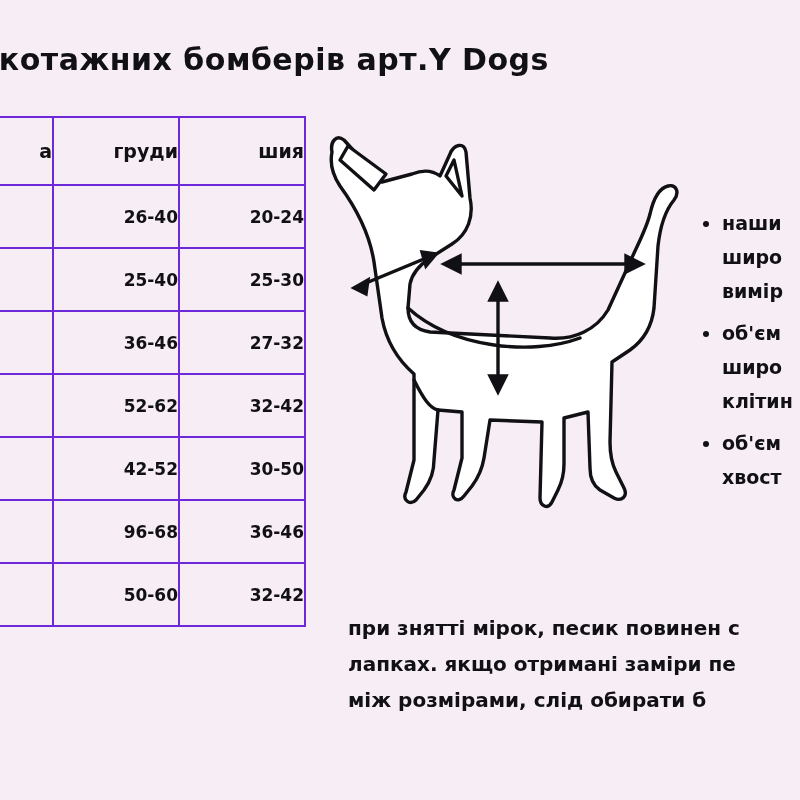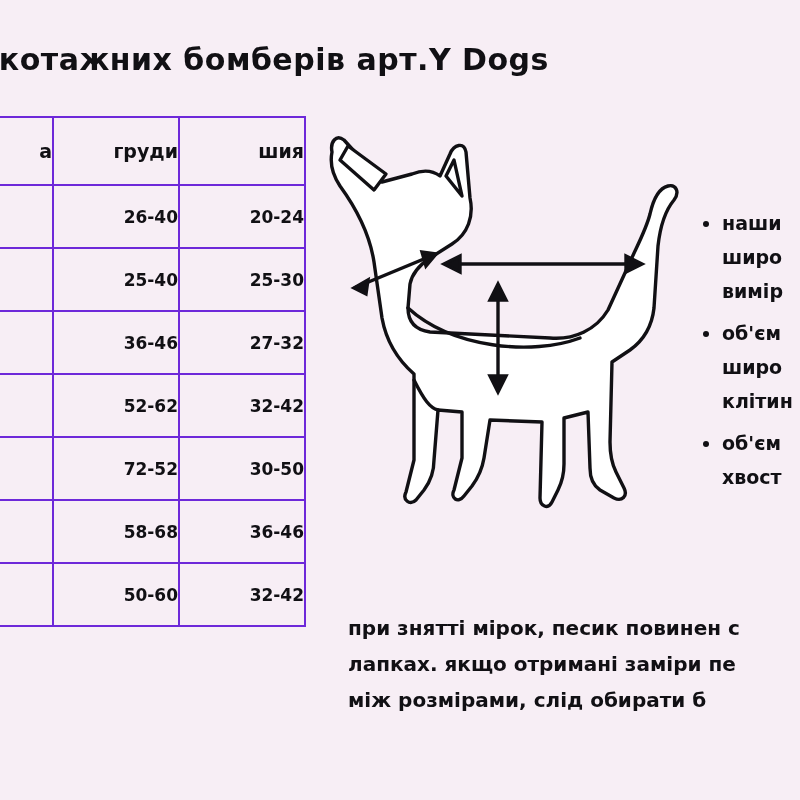--- a/index.html
+++ b/index.html
@@ -137,26 +137,26 @@
         <td>36-46</td>
         <td>27-32</td>
       </tr>
       <tr>
         <td></td>
         <td>52-62</td>
         <td>32-42</td>
       </tr>
       <tr>
         <td></td>
-        <td>72-52</td>
+        <td>42-52</td>
         <td>30-50</td>
       </tr>
       <tr>
         <td></td>
-        <td>58-68</td>
+        <td>96-68</td>
         <td>36-46</td>
       </tr>
       <tr>
         <td></td>
         <td>50-60</td>
         <td>32-42</td>
       </tr>
     </tbody>
       </table>
   </div>

